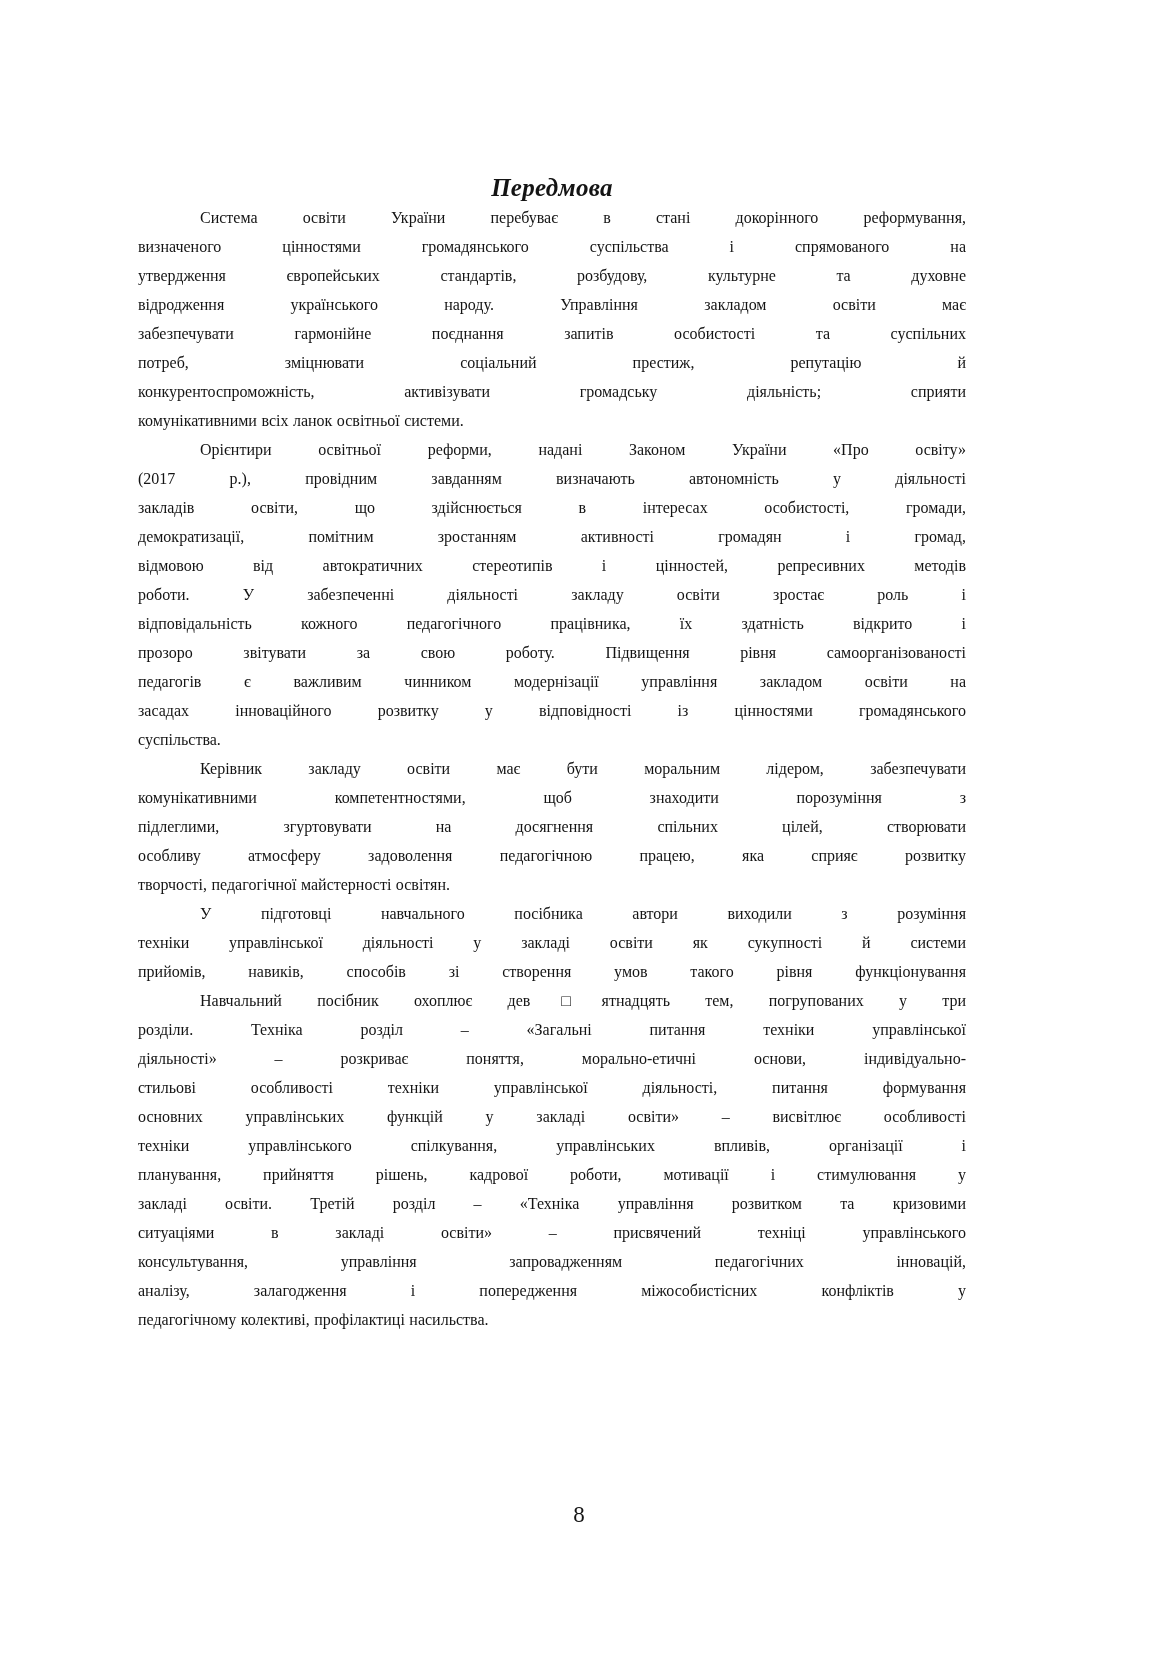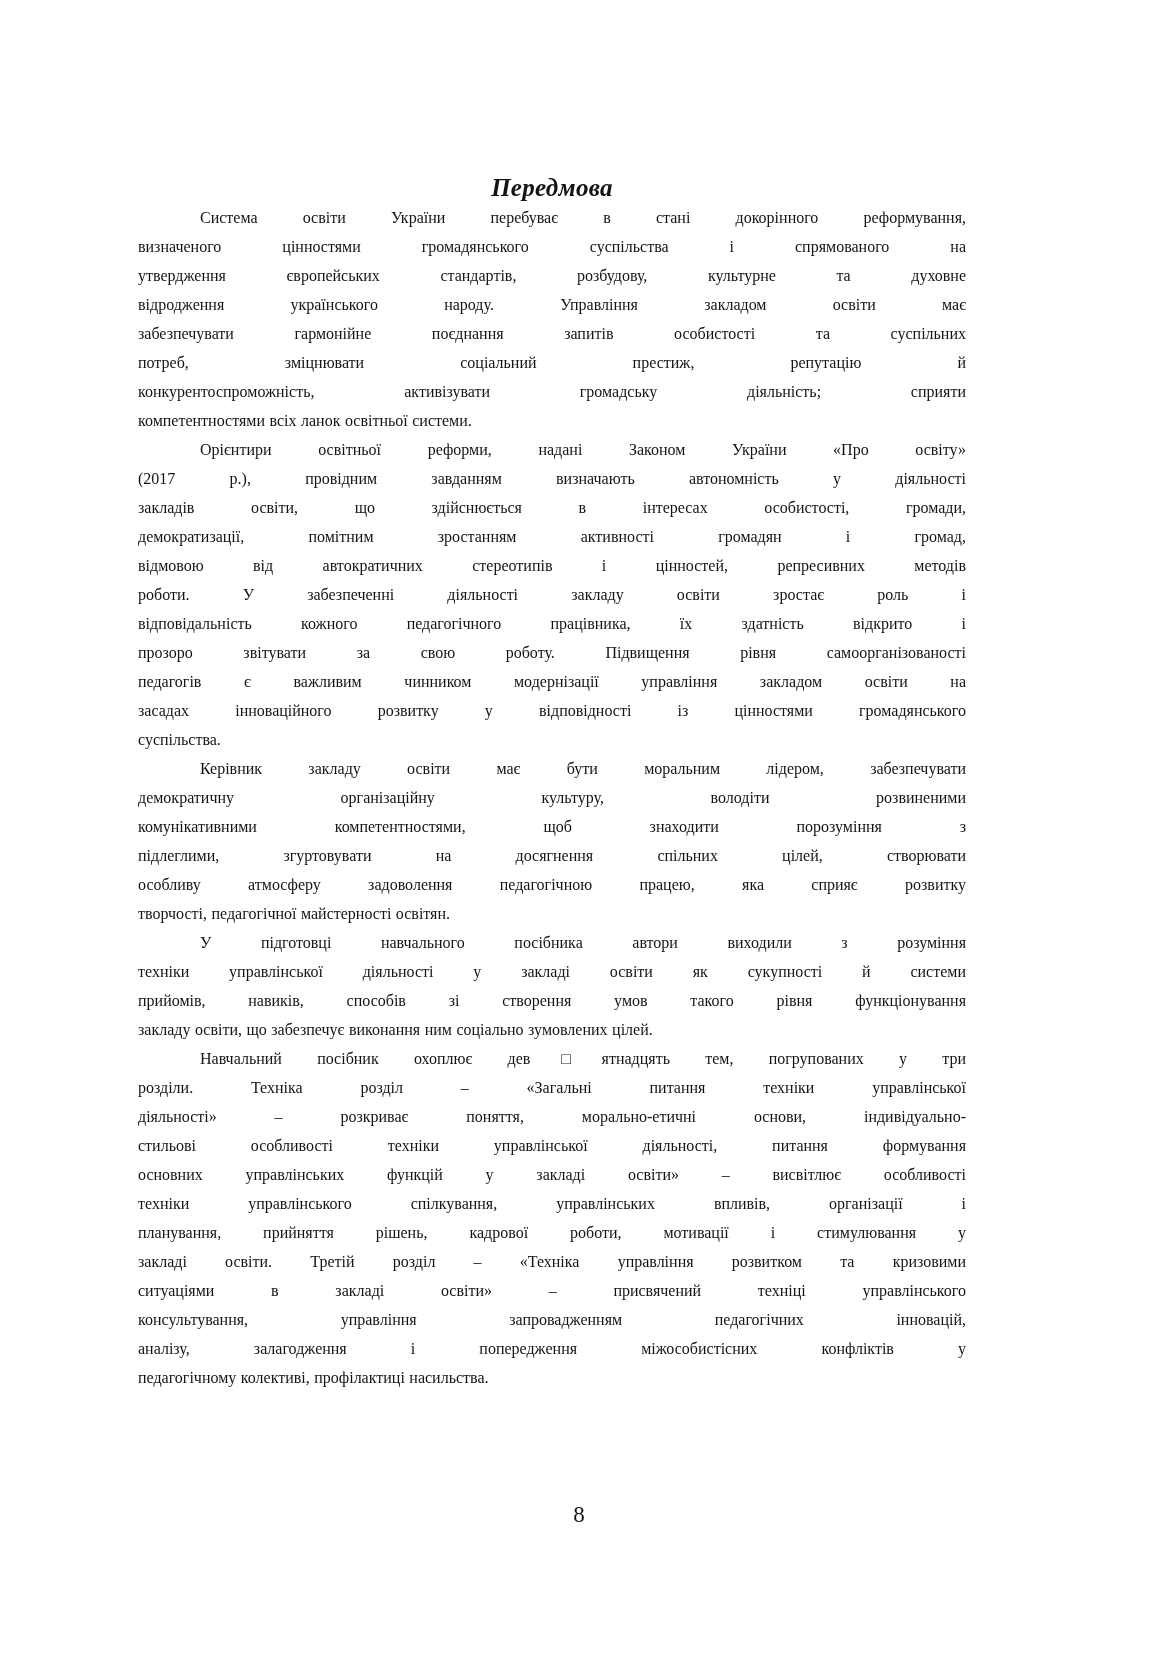--- a/index.html
+++ b/index.html
@@ -68,48 +68,46 @@
     <div class="doc-title">Передмова</div>
     <div>
         <div class="paragraph">
           <div class="line first">Система освіти України перебуває в стані докорінного реформування,</div>
           <div class="line">визначеного цінностями громадянського суспільства і спрямованого на</div>
           <div class="line">утвердження європейських стандартів, розбудову, культурне та духовне</div>
           <div class="line">відродження українського народу. Управління закладом освіти має</div>
           <div class="line">забезпечувати гармонійне поєднання запитів особистості та суспільних</div>
           <div class="line">потреб, зміцнювати соціальний престиж, репутацію й</div>
           <div class="line">конкурентоспроможність, активізувати громадську діяльність; сприяти</div>
-          <div class="line last">компетентностями всіх ланок освітньої системи.</div>
+          <div class="line last">комунікативними всіх ланок освітньої системи.</div>
         </div>
         <div class="paragraph">
           <div class="line first">Орієнтири освітньої реформи, надані Законом України «Про освіту»</div>
           <div class="line">(2017 р.), провідним завданням визначають автономність у діяльності</div>
           <div class="line">закладів освіти, що здійснюється в інтересах особистості, громади,</div>
           <div class="line">демократизації, помітним зростанням активності громадян і громад,</div>
           <div class="line">відмовою від автократичних стереотипів і цінностей, репресивних методів</div>
           <div class="line">роботи. У забезпеченні діяльності закладу освіти зростає роль і</div>
           <div class="line">відповідальність кожного педагогічного працівника, їх здатність відкрито і</div>
           <div class="line">прозоро звітувати за свою роботу. Підвищення рівня самоорганізованості</div>
           <div class="line">педагогів є важливим чинником модернізації управління закладом освіти на</div>
           <div class="line">засадах інноваційного розвитку у відповідності із цінностями громадянського</div>
           <div class="line last">суспільства.</div>
         </div>
         <div class="paragraph">
           <div class="line first">Керівник  закладу освіти має бути моральним лідером, забезпечувати</div>
-          <div class="line">демократичну організаційну культуру, володіти розвиненими</div>
           <div class="line">комунікативними компетентностями, щоб знаходити порозуміння з</div>
           <div class="line">підлеглими, згуртовувати на досягнення спільних цілей, створювати</div>
           <div class="line">особливу атмосферу задоволення педагогічною працею, яка сприяє розвитку</div>
           <div class="line last">творчості, педагогічної майстерності освітян.</div>
         </div>
         <div class="paragraph">
           <div class="line first">У підготовці навчального посібника автори виходили з розуміння</div>
           <div class="line">техніки управлінської діяльності у закладі освіти як сукупності й системи</div>
           <div class="line">прийомів, навиків, способів зі створення умов такого рівня функціонування</div>
-          <div class="line last">закладу освіти, що забезпечує виконання ним соціально зумовлених цілей.</div>
         </div>
         <div class="paragraph">
           <div class="line first">Навчальний посібник охоплює дев□ятнадцять тем, погрупованих у три</div>
           <div class="line">розділи. Техніка розділ – «Загальні питання техніки управлінської</div>
           <div class="line">діяльності» – розкриває поняття, морально-етичні основи, індивідуально-</div>
           <div class="line">стильові особливості техніки управлінської діяльності, питання формування</div>
           <div class="line">основних управлінських функцій у закладі освіти» – висвітлює особливості</div>
           <div class="line">техніки управлінського спілкування, управлінських впливів, організації і</div>
           <div class="line">планування, прийняття рішень, кадрової роботи, мотивації і стимулювання у</div>
           <div class="line">закладі освіти. Третій розділ – «Техніка управління розвитком та кризовими</div>

